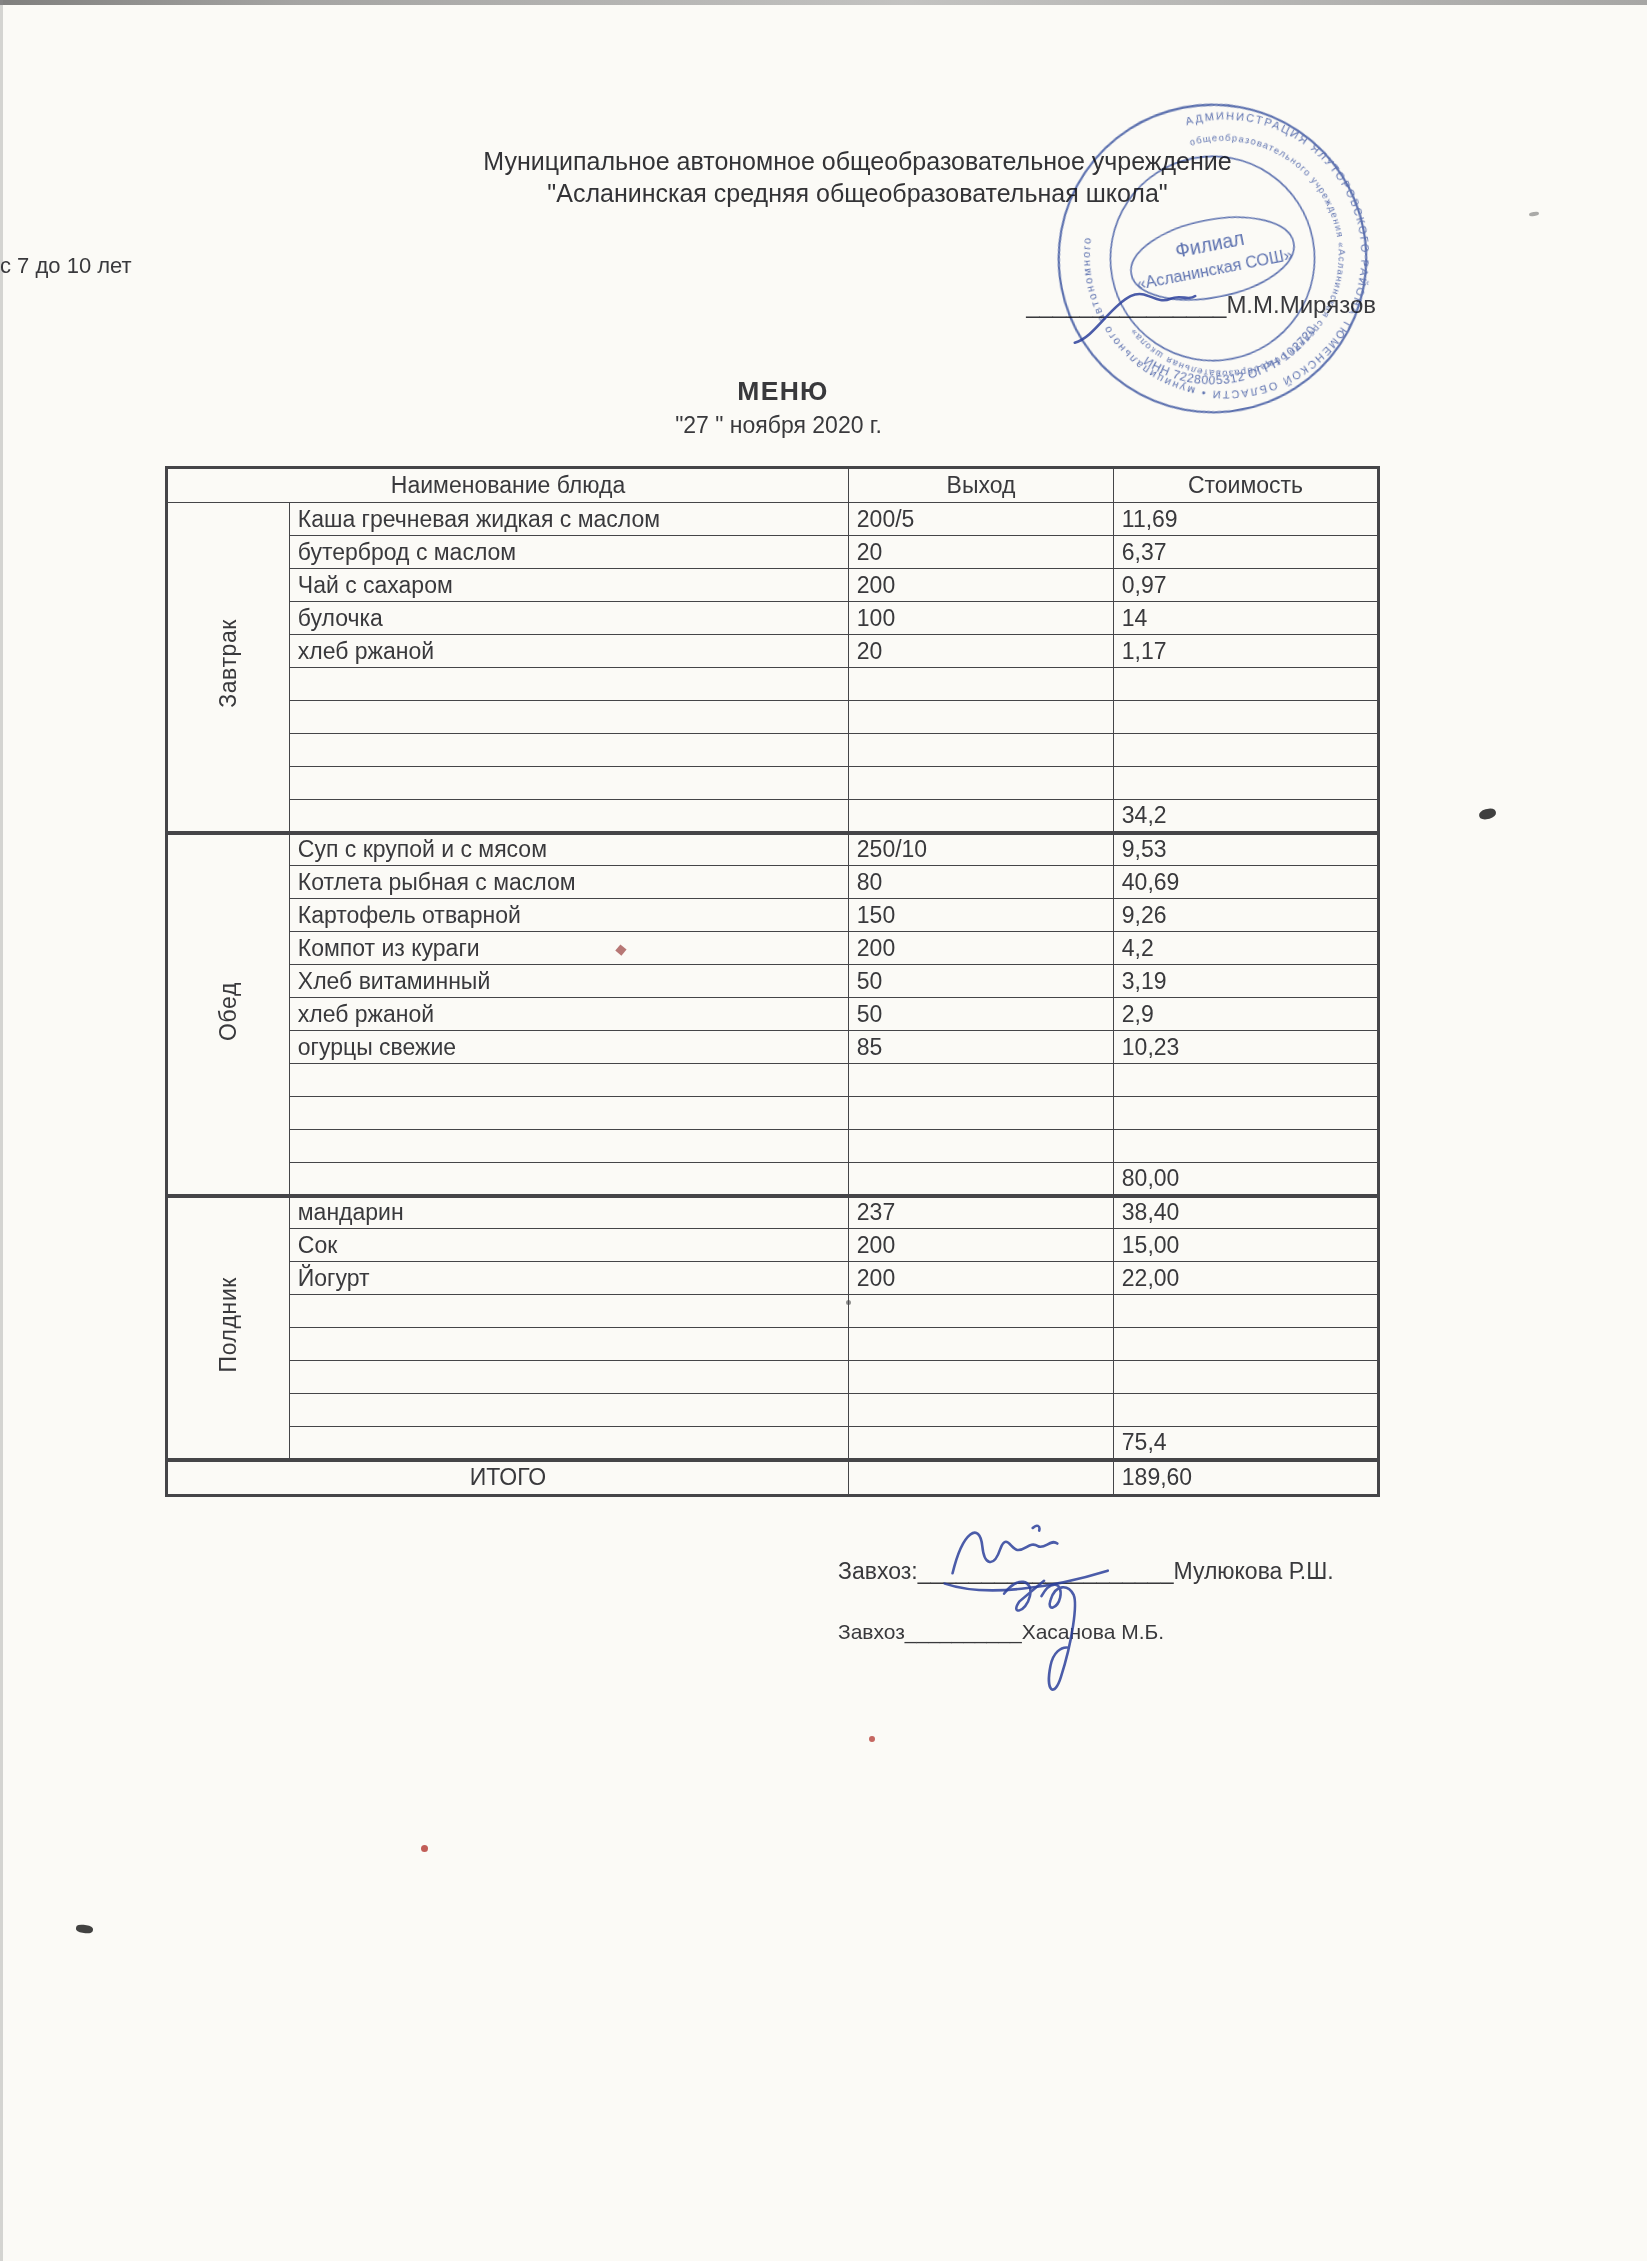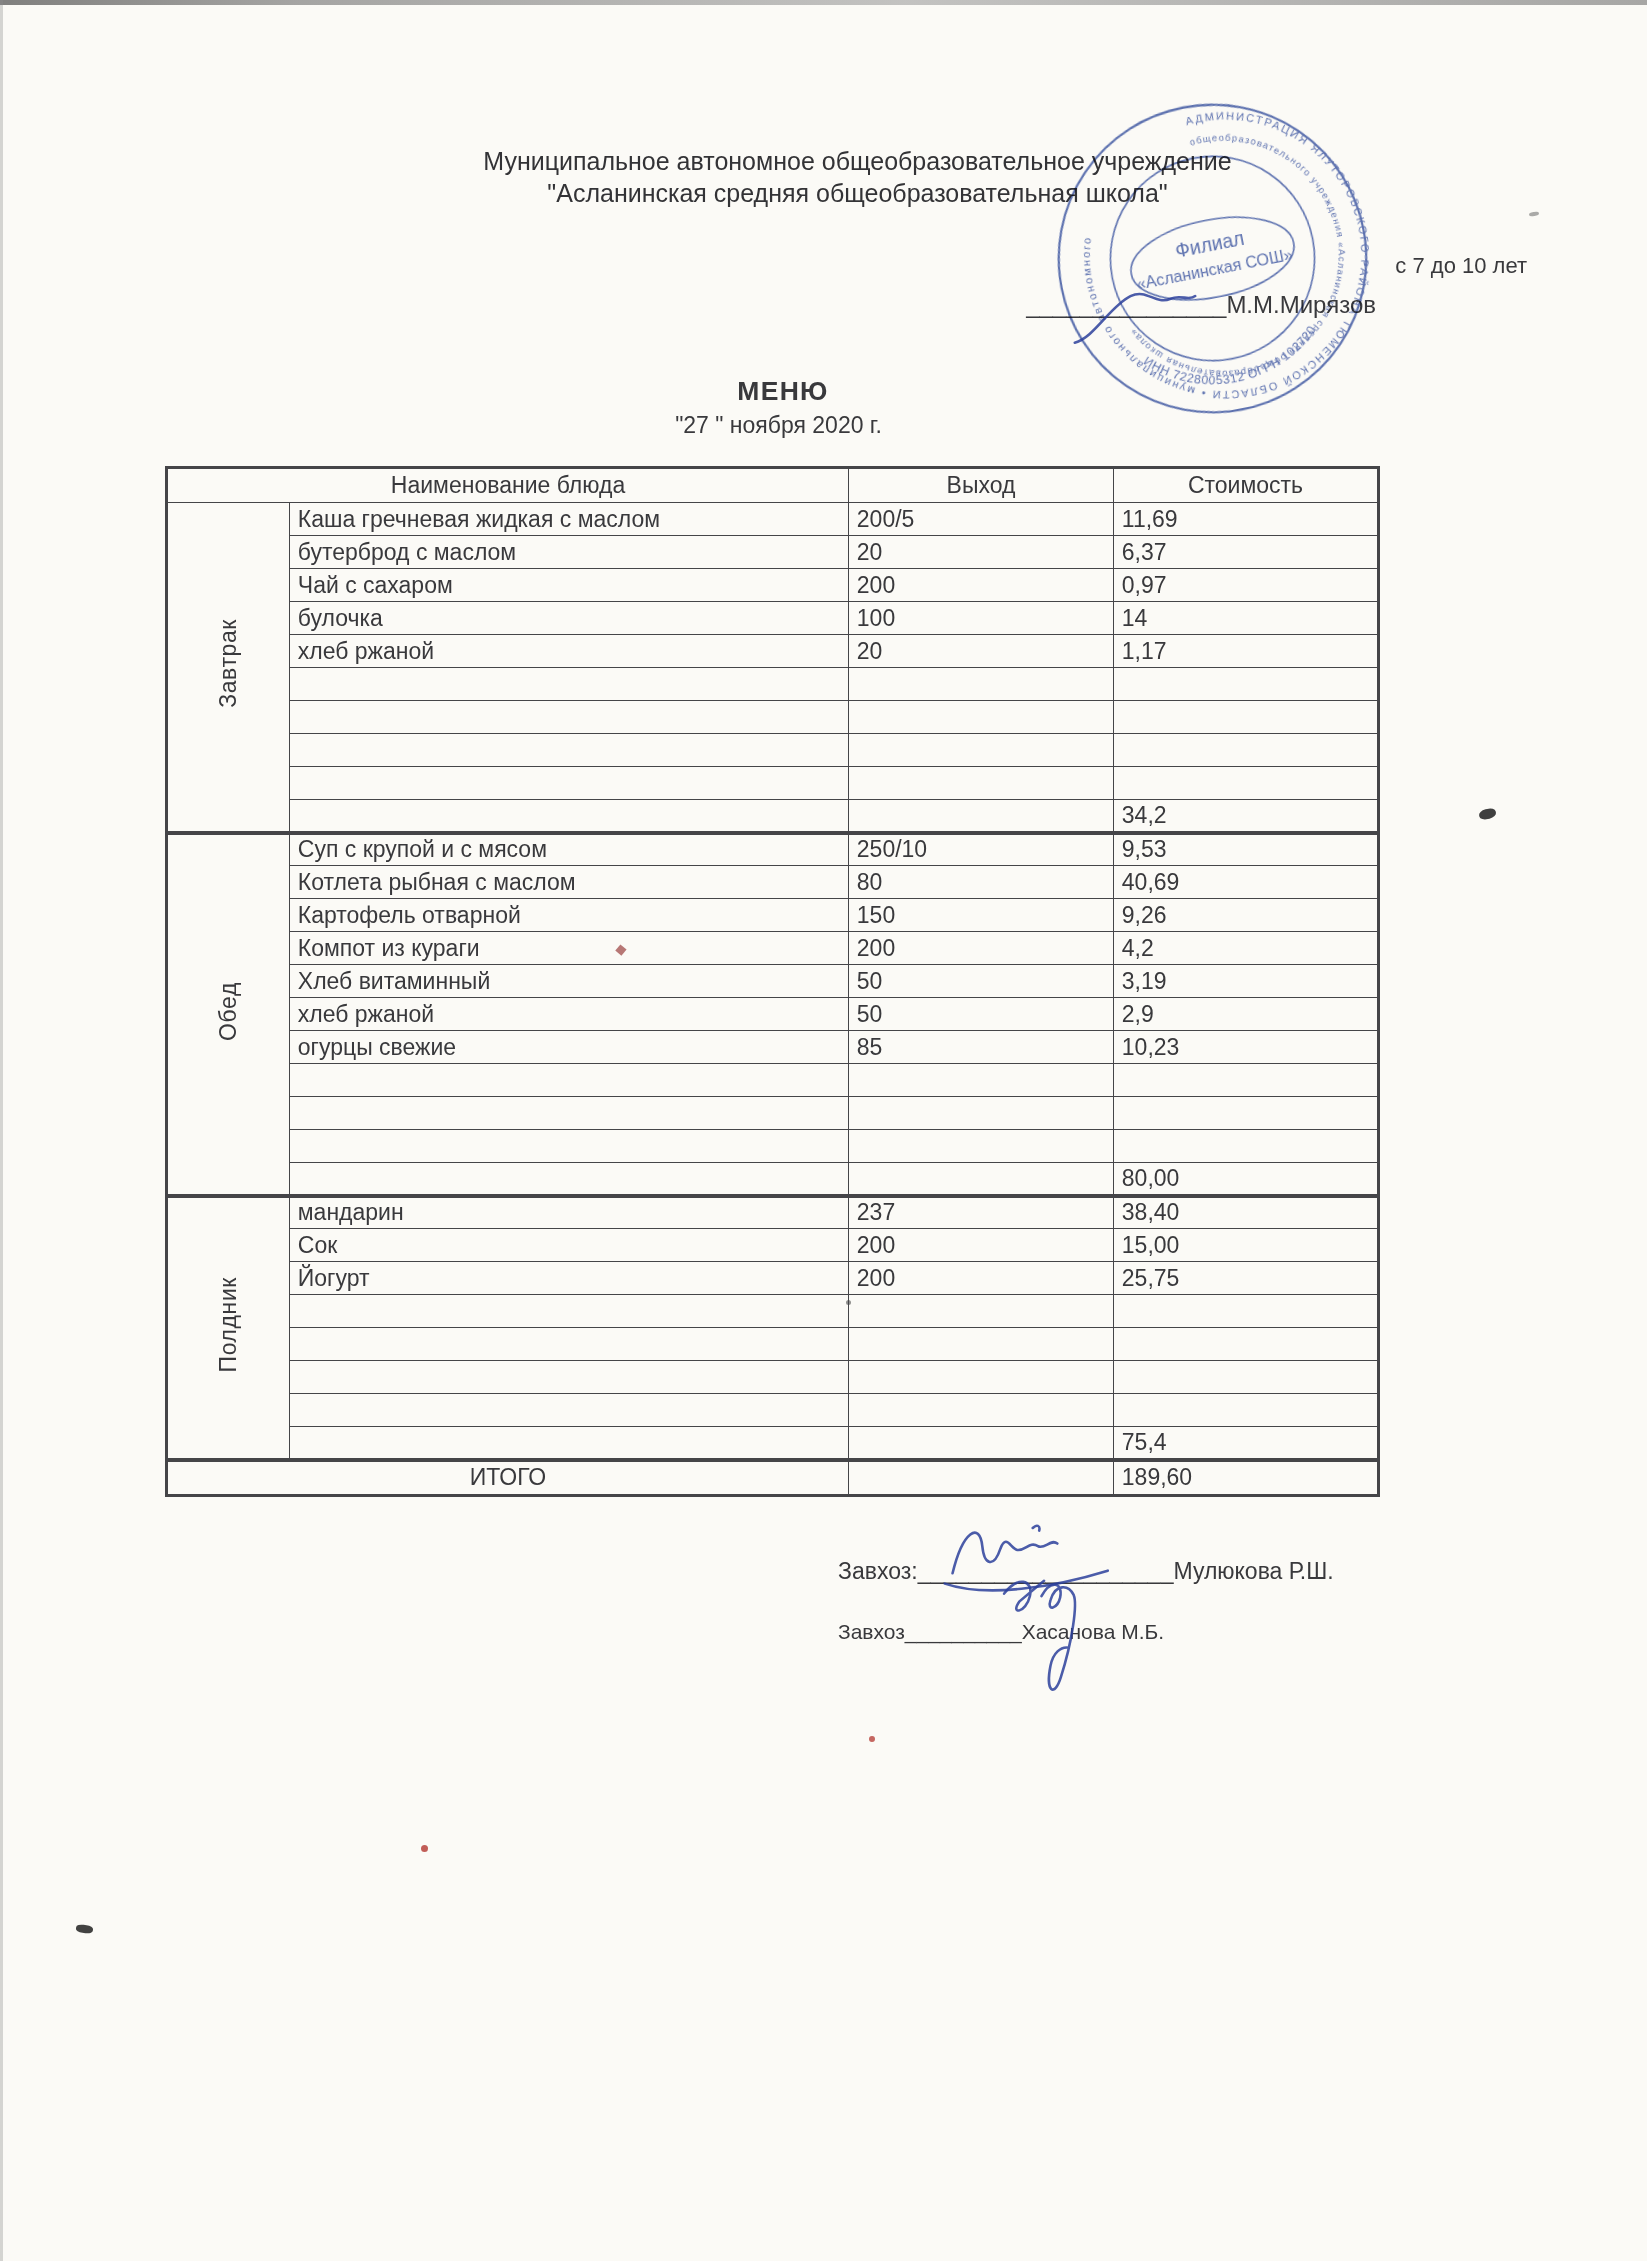--- a/index.html
+++ b/index.html
@@ -16,21 +16,21 @@
   
   .scan-top { top:0; left:0; width:1647px; height:4.5px;
     background:linear-gradient(to right,#2e2e2e,#6b6b6b 18%,#9d9d9d 55%,#6f6f6f);
     opacity:.6; }
   .scan-left { top:0; left:0; width:2.6px; height:2261px; background:#8b8b8b; opacity:.35; }
   .speck { position:absolute; pointer-events:none; }
 
   
   .org-title { top:145px; left:34px; width:1647px; text-align:center;
     font-size:25px; line-height:32px; color:#333336; }
-  .age-range { top:253px; left:0; width:1492px; text-align:right; font-size:22px;margin-left:35px; }
+  .age-range { top:253px; left:0; width:1492px; text-align:left; font-size:22px; }
   .approve { top:288px; right:271px; width:452px; text-align:right; font-size:24px; line-height:34px; }
   .menu-title { top:376px; left:0; width:1550px; text-align:center;
     font-size:26.5px; font-weight:bold; letter-spacing:1.3px;padding-left:16px; }
   .menu-date { top:412px; left:0; width:1557px; text-align:center; font-size:23px; }
 
   
   .menu-table { position:absolute; left:165px; top:466px; width:1213px;
     border-collapse:collapse; table-layout:fixed;
     border:3.9px solid #454548; }
   .menu-table th, .menu-table td {
@@ -245,21 +245,21 @@
         <td class="c-cost">38,40</td>
       </tr>
       <tr>
         <td class="c-name">Сок</td>
         <td class="c-out">200</td>
         <td class="c-cost">15,00</td>
       </tr>
       <tr>
         <td class="c-name">Йогурт</td>
         <td class="c-out">200</td>
-        <td class="c-cost">25,75</td>
+        <td class="c-cost">22,00</td>
       </tr>
       <tr>
         <td class="c-name"></td>
         <td class="c-out"></td>
         <td class="c-cost"></td>
       </tr>
       <tr>
         <td class="c-name"></td>
         <td class="c-out"></td>
         <td class="c-cost"></td>

